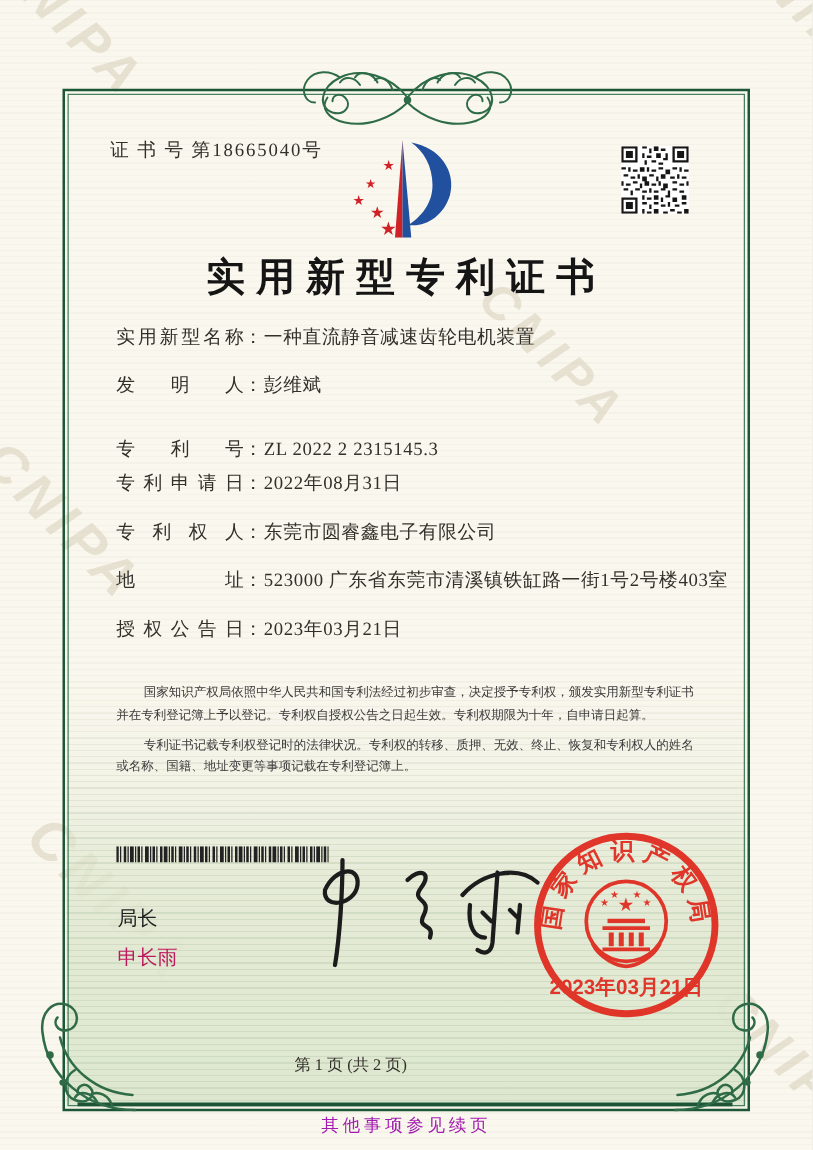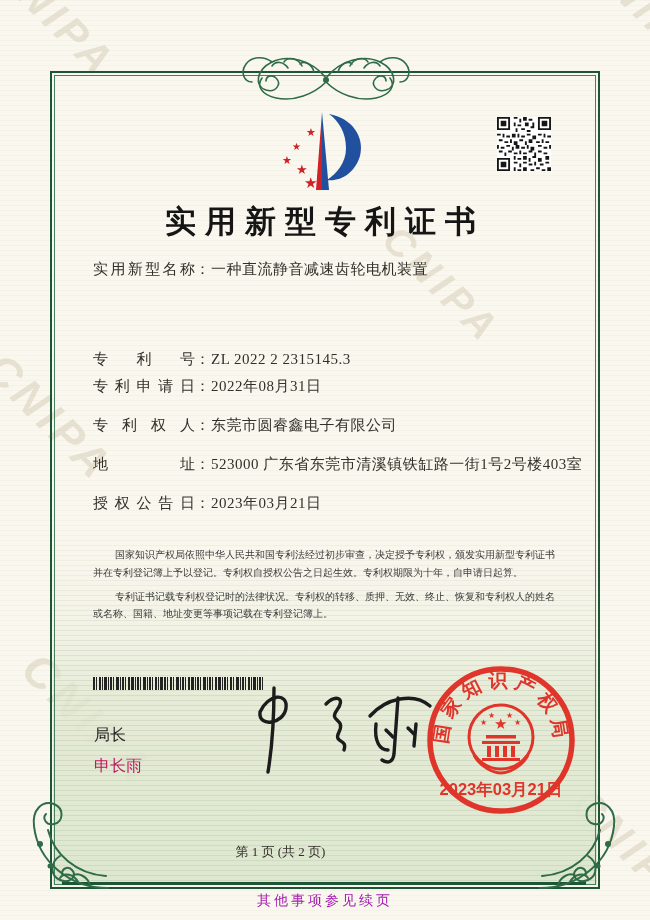--- a/index.html
+++ b/index.html
@@ -96,20 +96,21 @@
     <g fill="none" stroke="#2e6b46" stroke-width="2" stroke-linecap="round">
       <path d="M88,92 C50,92 18,66 14,30 C12,14 22,4 34,8 C44,12 44,26 34,28 C26,30 22,22 26,18"></path>
       <path d="M86,80 C56,78 34,58 28,34"></path>
       <path d="M40,60 C30,66 30,80 40,84 C50,88 58,80 52,74 C48,70 42,72 42,78"></path>
       <path d="M58,86 C54,78 44,76 40,82 M70,90 C68,80 58,76 52,80"></path>
       <circle cx="20" cy="48" r="3" fill="#2e6b46" stroke="none"></circle>
       <circle cx="30" cy="70" r="2.5" fill="#2e6b46" stroke="none"></circle>
     </g>
   </svg>
 
+  <div class="abs cert-no">证 书 号 第18665040号</div>
 
   <svg class="abs" style="left:276px;top:104px;" width="100" height="96" viewBox="0 0 100 96">
     <path d="M53,10 C76,14 89,33 84,52 C79,69 64,78 51,76 C61,69 70,59 70,44 C70,29 63,17 53,10 Z" fill="#21509e"></path>
     <polygon points="46,8 40,86 46,86" fill="#cf2126"></polygon>
     <polygon points="46,8 46,86 53,86" fill="#21509e"></polygon>
     <g fill="#cf2126" font-family="'DejaVu Sans',sans-serif">
       <text x="30" y="32" font-size="11">★</text>
       <text x="16" y="46" font-size="10">★</text>
       <text x="6" y="60" font-size="11">★</text>
       <text x="20" y="70" font-size="13">★</text>
@@ -124,20 +125,23 @@
       <path d="M1,1h5v5h-5z M23,1h5v5h-5z M1,23h5v5h-5z" fill="#ffffff"></path>
       <path d="M2,2h3v3h-3z M24,2h3v3h-3z M2,24h3v3h-3z"></path>
       <path d="M9,0h2v1h-2z M12,1h1v2h-1z M14,0h2v2h-2z M17,1h2v1h-2z M19,3h1v2h-1z M9,3h1v2h-1z M11,4h2v1h-2z M15,3h2v2h-2z M18,5h2v1h-2z M10,6h1v2h-1z M13,6h2v1h-2z M16,7h2v1h-2z M0,9h2v1h-2z M3,9h1v2h-1z M5,10h2v1h-2z M8,9h2v2h-2z M11,9h1v2h-1z M13,10h2v1h-2z M16,9h2v1h-2z M19,10h2v2h-2z M22,9h2v1h-2z M25,9h1v2h-1z M27,10h2v1h-2z M1,12h2v1h-2z M4,13h2v1h-2z M7,12h1v2h-1z M9,13h2v2h-2z M12,12h2v1h-2z M15,13h1v2h-1z M17,12h2v2h-2z M21,13h2v1h-2z M24,12h1v2h-1z M26,13h2v1h-2z M0,15h1v2h-1z M2,16h2v1h-2z M5,15h2v1h-2z M8,16h1v2h-1z M10,15h2v2h-2z M13,16h2v1h-2z M16,15h1v2h-1z M18,16h2v2h-2z M22,15h2v1h-2z M25,16h2v1h-2z M28,15h1v2h-1z M1,18h2v1h-2z M4,19h1v2h-1z M6,18h2v1h-2z M9,19h2v1h-2z M12,18h1v2h-1z M14,19h2v1h-2z M17,18h2v1h-2z M20,19h1v2h-1z M22,18h2v1h-2z M25,19h2v1h-2z M9,21h1v2h-1z M11,22h2v1h-2z M14,21h2v2h-2z M17,22h1v2h-1z M19,21h2v1h-2z M22,22h2v2h-2z M26,21h2v2h-2z M9,24h2v1h-2z M12,25h1v2h-1z M14,24h2v1h-2z M17,25h2v1h-2z M20,24h1v2h-1z M23,25h2v1h-2z M26,24h2v1h-2z M9,27h1v2h-1z M11,28h2v1h-2z M14,27h2v2h-2z M18,28h2v1h-2z M21,27h2v1h-2z M24,28h2v1h-2z M27,27h2v2h-2z"></path>
     </g>
   </svg>
 
   <div class="abs title">实用新型专利证书</div>
 
   <div class="abs frow" style="top:260px;">
     <span class="flabel">实用新型名称</span><span class="fcolon">：</span><span class="fvalue">一种直流静音减速齿轮电机装置</span>
+  </div>
+  <div class="abs frow" style="top:299px;">
+    <span class="flabel">发明人</span><span class="fcolon">：</span><span class="fvalue">彭维斌</span>
   </div>
   <div class="abs frow" style="top:350px;">
     <span class="flabel">专利号</span><span class="fcolon">：</span><span class="fvalue">ZL 2022 2 2315145.3</span>
   </div>
   <div class="abs frow" style="top:377px;">
     <span class="flabel">专利申请日</span><span class="fcolon">：</span><span class="fvalue">2022年08月31日</span>
   </div>
   <div class="abs frow" style="top:416px;font-family:Liberation Serif, serif;">
     <span class="flabel">专利权人</span><span class="fcolon">：</span><span class="fvalue">东莞市圆睿鑫电子有限公司</span>
   </div>

